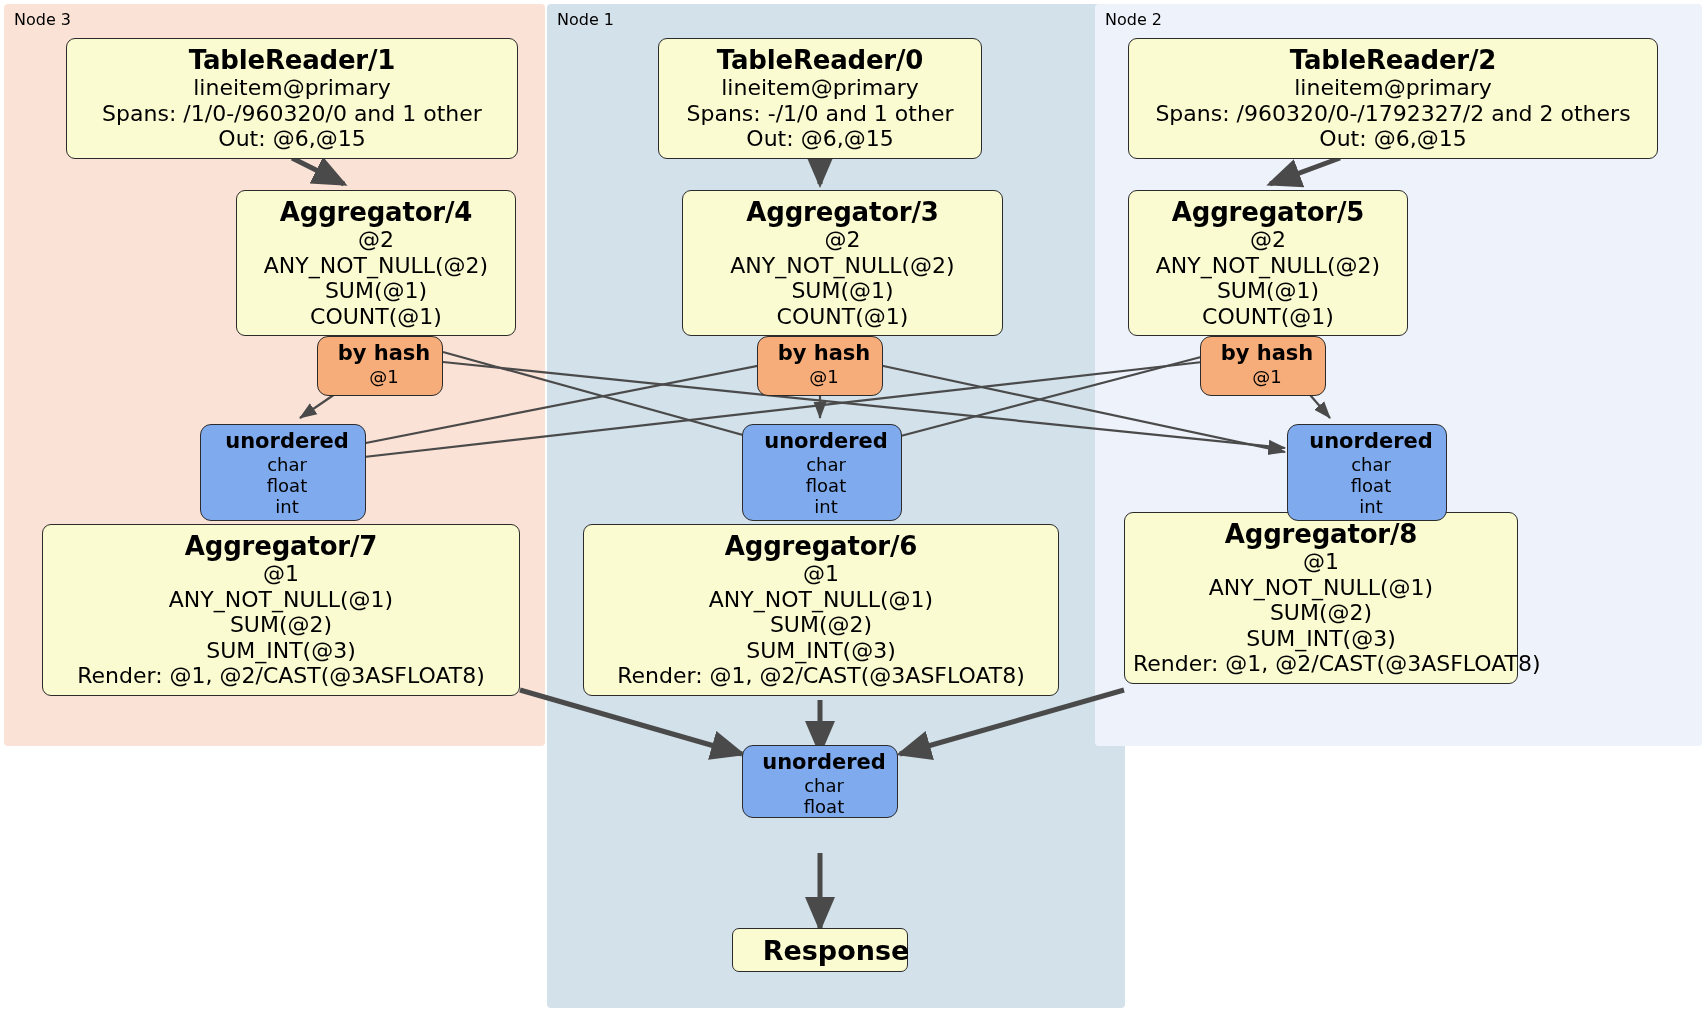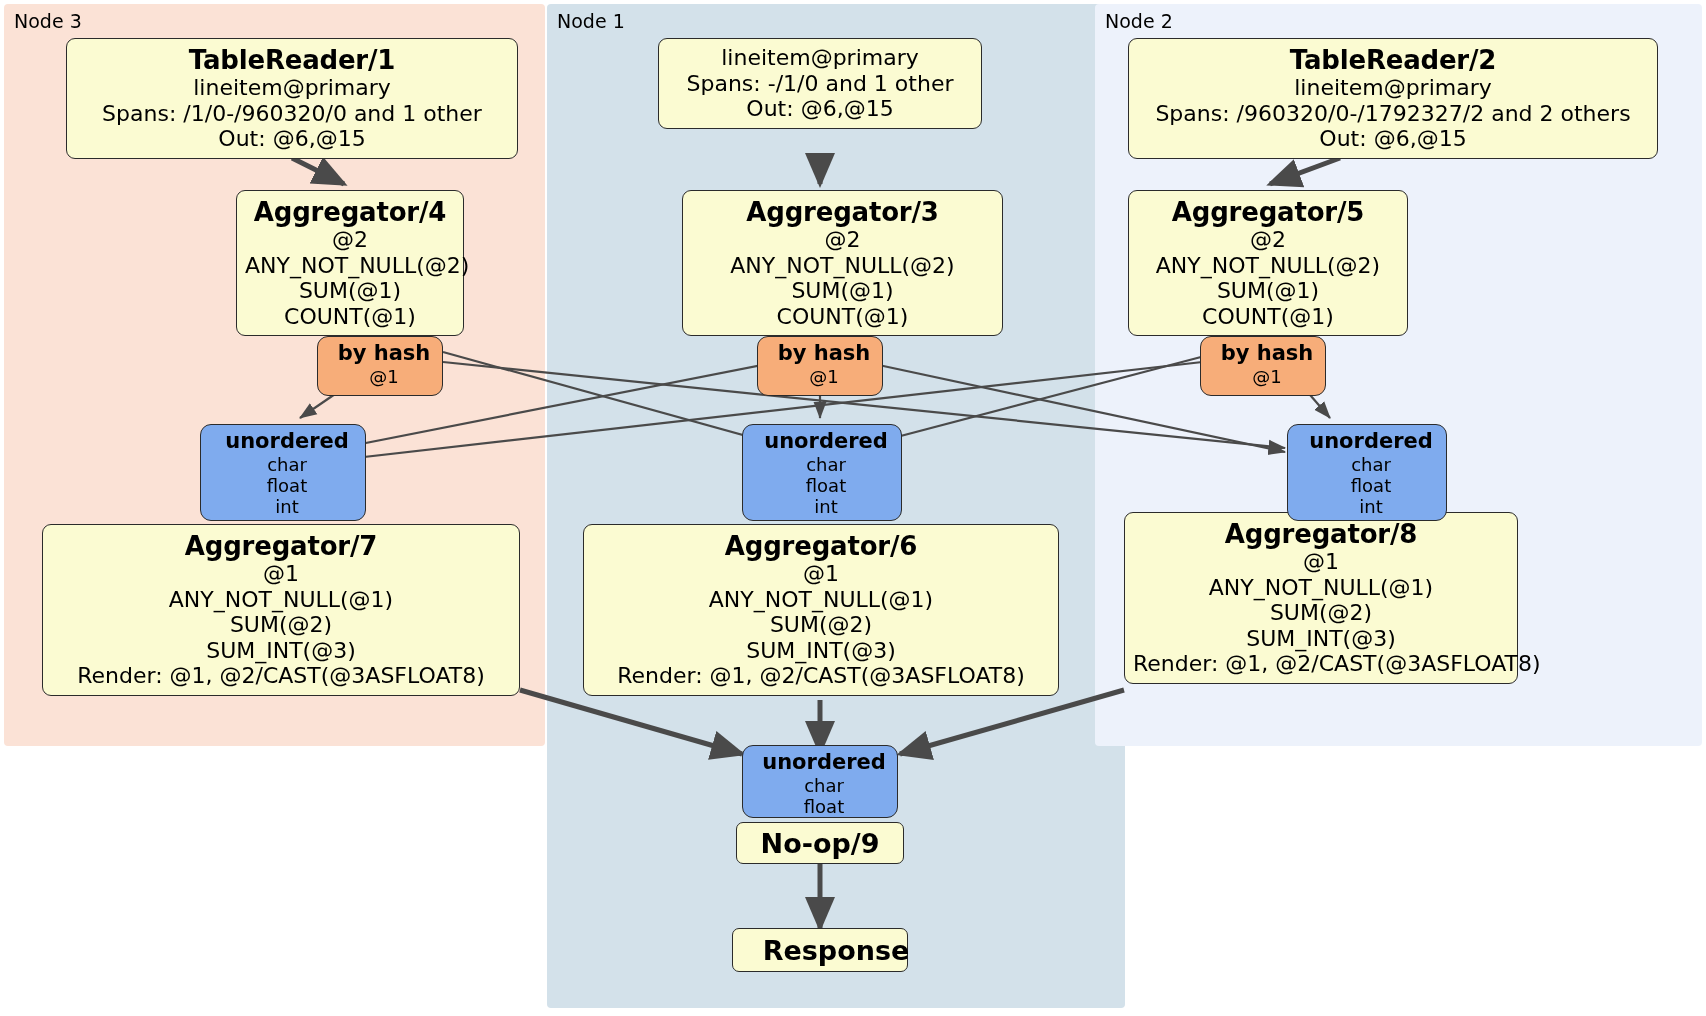--- a/index.html
+++ b/index.html
@@ -19,21 +19,21 @@
   }
   
   .panel {
     position: absolute;
     border-radius: 4px;
   }
   .panel-label {
     position: absolute;
     top: 6px;
     left: 10px;
-    font-size: 19px;
+    font-size: 16px;
     color: #000;
     font-family: "DejaVu Sans", "Liberation Sans", sans-serif;
     white-space: nowrap;
   }
   #panel-node3 { left: 4px;    top: 4px;  width: 541px;  height: 742px; background: #fbe2d6; }
   #panel-node1 { left: 547px;  top: 4px;  width: 578px;  height: 1004px; background: #d3e1ea; }
   #panel-node2 { left: 1095px; top: 4px;  width: 607px;  height: 742px; background: #edf2fb; }
 
   
   #edges {
@@ -165,21 +165,21 @@
     </g>
   </svg>
 
   <div class="node-box" style="left:66px; top:38px; width:452px;">
     <div class="title">TableReader/1</div>
     <div class="line">lineitem@primary</div>
     <div class="line">Spans: /1/0-/960320/0 and 1 other</div>
     <div class="line">Out: @6,@15</div>
   </div>
 
-  <div class="node-box z-under" style="left:236px; top:190px; width:228px;">
+  <div class="node-box z-under" style="left:236px; top:190px; width:280px;">
     <div class="title">Aggregator/4</div>
     <div class="line">@2</div>
     <div class="line">ANY_NOT_NULL(@2)</div>
     <div class="line">SUM(@1)</div>
     <div class="line">COUNT(@1)</div>
   </div>
 
   <div class="router hash" style="left:317px; top:336px; width:126px; height:60px;">
     <div class="rtitle">by hash</div>
     <div class="rline">@1</div>
@@ -195,20 +195,21 @@
   <div class="node-box z-under" style="left:42px; top:524px; width:478px;">
     <div class="title">Aggregator/7</div>
     <div class="line">@1</div>
     <div class="line">ANY_NOT_NULL(@1)</div>
     <div class="line">SUM(@2)</div>
     <div class="line">SUM_INT(@3)</div>
     <div class="line">Render: @1, @2/CAST(@3ASFLOAT8)</div>
   </div>
 
   <div class="node-box" style="left:658px; top:38px; width:324px;">
+    <div class="title">TableReader/0</div>
     <div class="line">lineitem@primary</div>
     <div class="line">Spans: -/1/0 and 1 other</div>
     <div class="line">Out: @6,@15</div>
   </div>
 
   <div class="node-box z-under" style="left:682px; top:190px; width:321px;">
     <div class="title">Aggregator/3</div>
     <div class="line">@2</div>
     <div class="line">ANY_NOT_NULL(@2)</div>
     <div class="line">SUM(@1)</div>
@@ -235,23 +236,20 @@
     <div class="line">SUM_INT(@3)</div>
     <div class="line">Render: @1, @2/CAST(@3ASFLOAT8)</div>
   </div>
 
   <div class="router unordered z-over" style="left:742px; top:745px; width:156px; height:73px;">
     <div class="rtitle">unordered</div>
     <div class="rline">char</div>
     <div class="rline">float</div>
   </div>
 
-  <div class="small-box z-over" style="left:736px; top:822px; width:168px; height:42px;">
-    <span>No-op/9</span>
-  </div>
 
   <div class="small-box" style="left:732px; top:928px; width:176px; height:44px;padding-left:32px;">
     <span>Response</span>
   </div>
 
   <div class="node-box" style="left:1128px; top:38px; width:530px;">
     <div class="title">TableReader/2</div>
     <div class="line">lineitem@primary</div>
     <div class="line">Spans: /960320/0-/1792327/2 and 2 others</div>
     <div class="line">Out: @6,@15</div>

